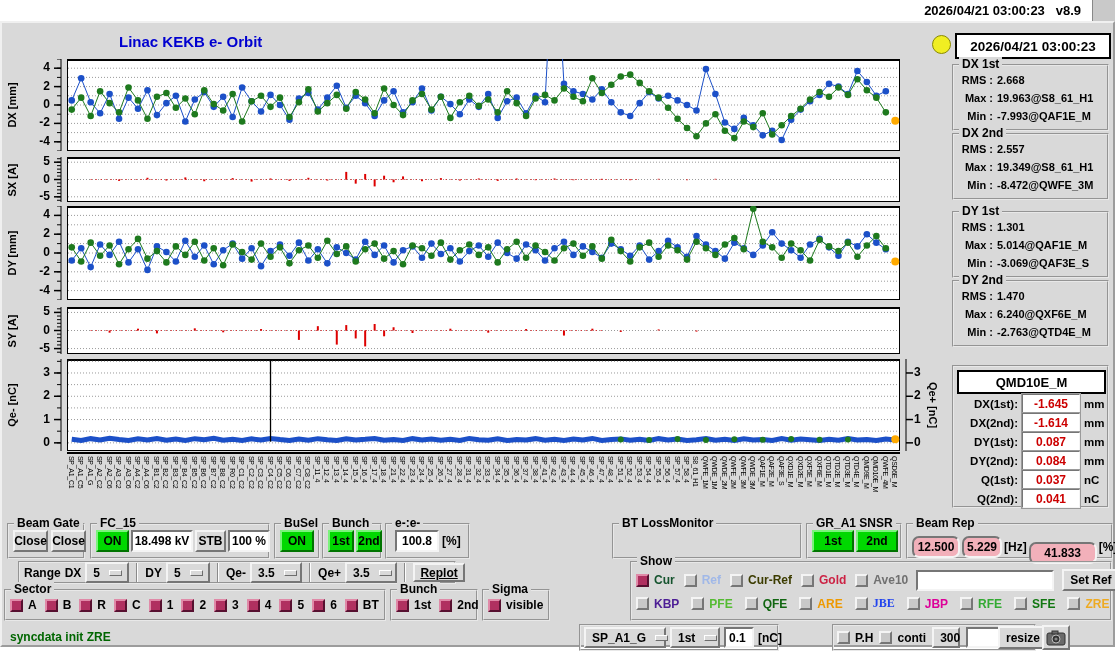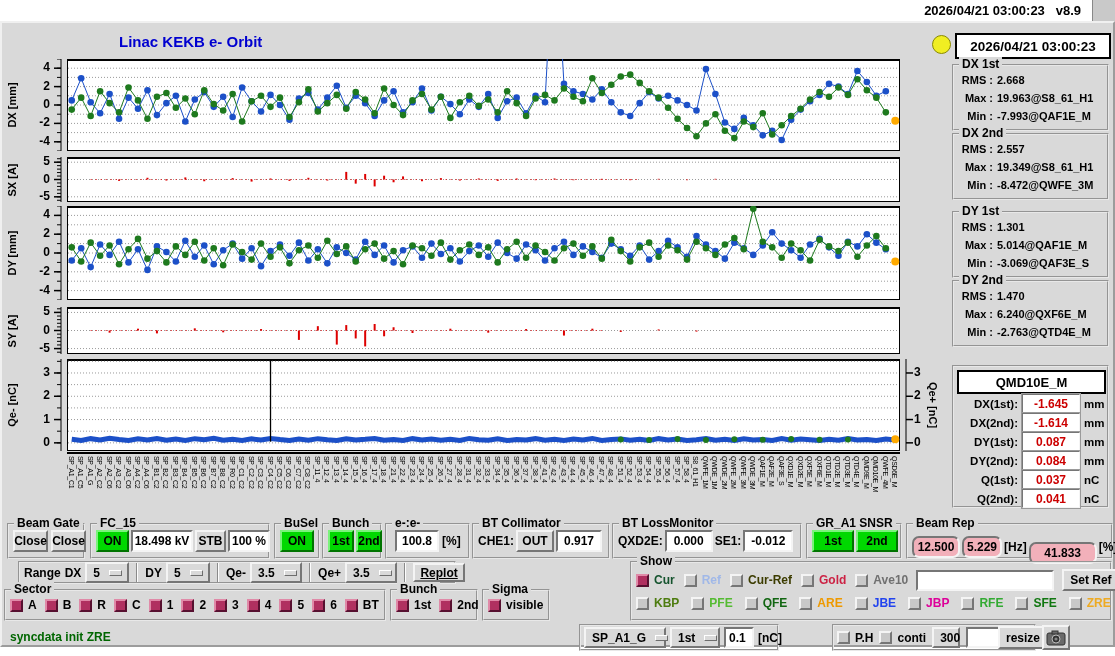--- a/index.html
+++ b/index.html
@@ -898,36 +898,22 @@
       <span class="btn green" style="width:26px;padding:0 2px;">2nd</span>
     </div>
   </div>
   <div class="grp" style="left:383px;top:500px;width:85px;height:36px;">
     <span class="ttl">e-:e-</span>
     <div class="row" style="left:8px;">
       <span class="disp" style="width:44px;">100.8</span>
       <span class="lbl">[%]</span>
     </div>
   </div>
-  <div class="grp" style="left:470px;top:500px;width:138px;height:36px;">
-    <span class="ttl">BT Collimator</span>
-    <div class="row" style="gap:2px;">
-      <span class="lbl">CHE1:</span>
-      <span class="btn" style="width:38px;">OUT</span>
-      <span class="disp" style="width:46px;">0.917</span>
-    </div>
-  </div>
   <div class="grp" style="left:610px;top:500px;width:190px;height:36px;">
     <span class="ttl">BT LossMonitor</span>
-    <div class="row" style="gap:2px;">
-      <span class="lbl">QXD2E:</span>
-      <span class="disp" style="width:48px;">0.000</span>
-      <span class="lbl">SE1:</span>
-      <span class="disp" style="width:50px;">-0.012</span>
-    </div>
   </div>
   <div class="grp" style="left:804px;top:500px;width:96px;height:36px;">
     <span class="ttl">GR_A1 SNSR</span>
     <div class="row" style="gap:2px;">
       <span class="btn green" style="width:42px;">1st</span>
       <span class="btn green" style="width:42px;">2nd</span>
     </div>
   </div>
   <div class="grp" style="left:904px;top:500px;width:207px;height:36px;">
     <span class="ttl">Beam Rep</span>
@@ -1067,37 +1053,37 @@
             <span class="cb"></span>
             <span style="color: rgb(112, 112, 112);">Ave10</span>
           </span>
         </span>
       <input class="sunk" style="width: 138px;" value="">
       <span class="btn" style="height:22px;">Set Ref</span>
     </div>
     <div class="row" id="show-row2-items" style="top:33px;gap:12px;">
         <span class="checkitem">
           <span class="cb"></span>
-          <span style="color: #4d7c0f;">KBP</span>
+          <span style="color: #4c1d95;">KBP</span>
         </span>
         <span class="checkitem">
           <span class="cb"></span>
           <span style="color: rgb(85, 187, 51);">PFE</span>
         </span>
         <span class="checkitem">
           <span class="cb"></span>
           <span style="color: rgb(17, 102, 17);">QFE</span>
         </span>
         <span class="checkitem">
           <span class="cb"></span>
           <span style="color: rgb(238, 153, 0);">ARE</span>
         </span>
         <span class="checkitem">
           <span class="cb"></span>
-          <span style="color: rgb(34, 68, 238);">JBE</span>
+          <span style="color: rgb(34, 68, 238); font-family: Liberation Serif, serif;">JBE</span>
         </span>
         <span class="checkitem">
           <span class="cb"></span>
           <span style="color: rgb(221, 0, 153);">JBP</span>
         </span>
         <span class="checkitem">
           <span class="cb"></span>
           <span style="color: rgb(51, 170, 51);">RFE</span>
         </span>
         <span class="checkitem">

